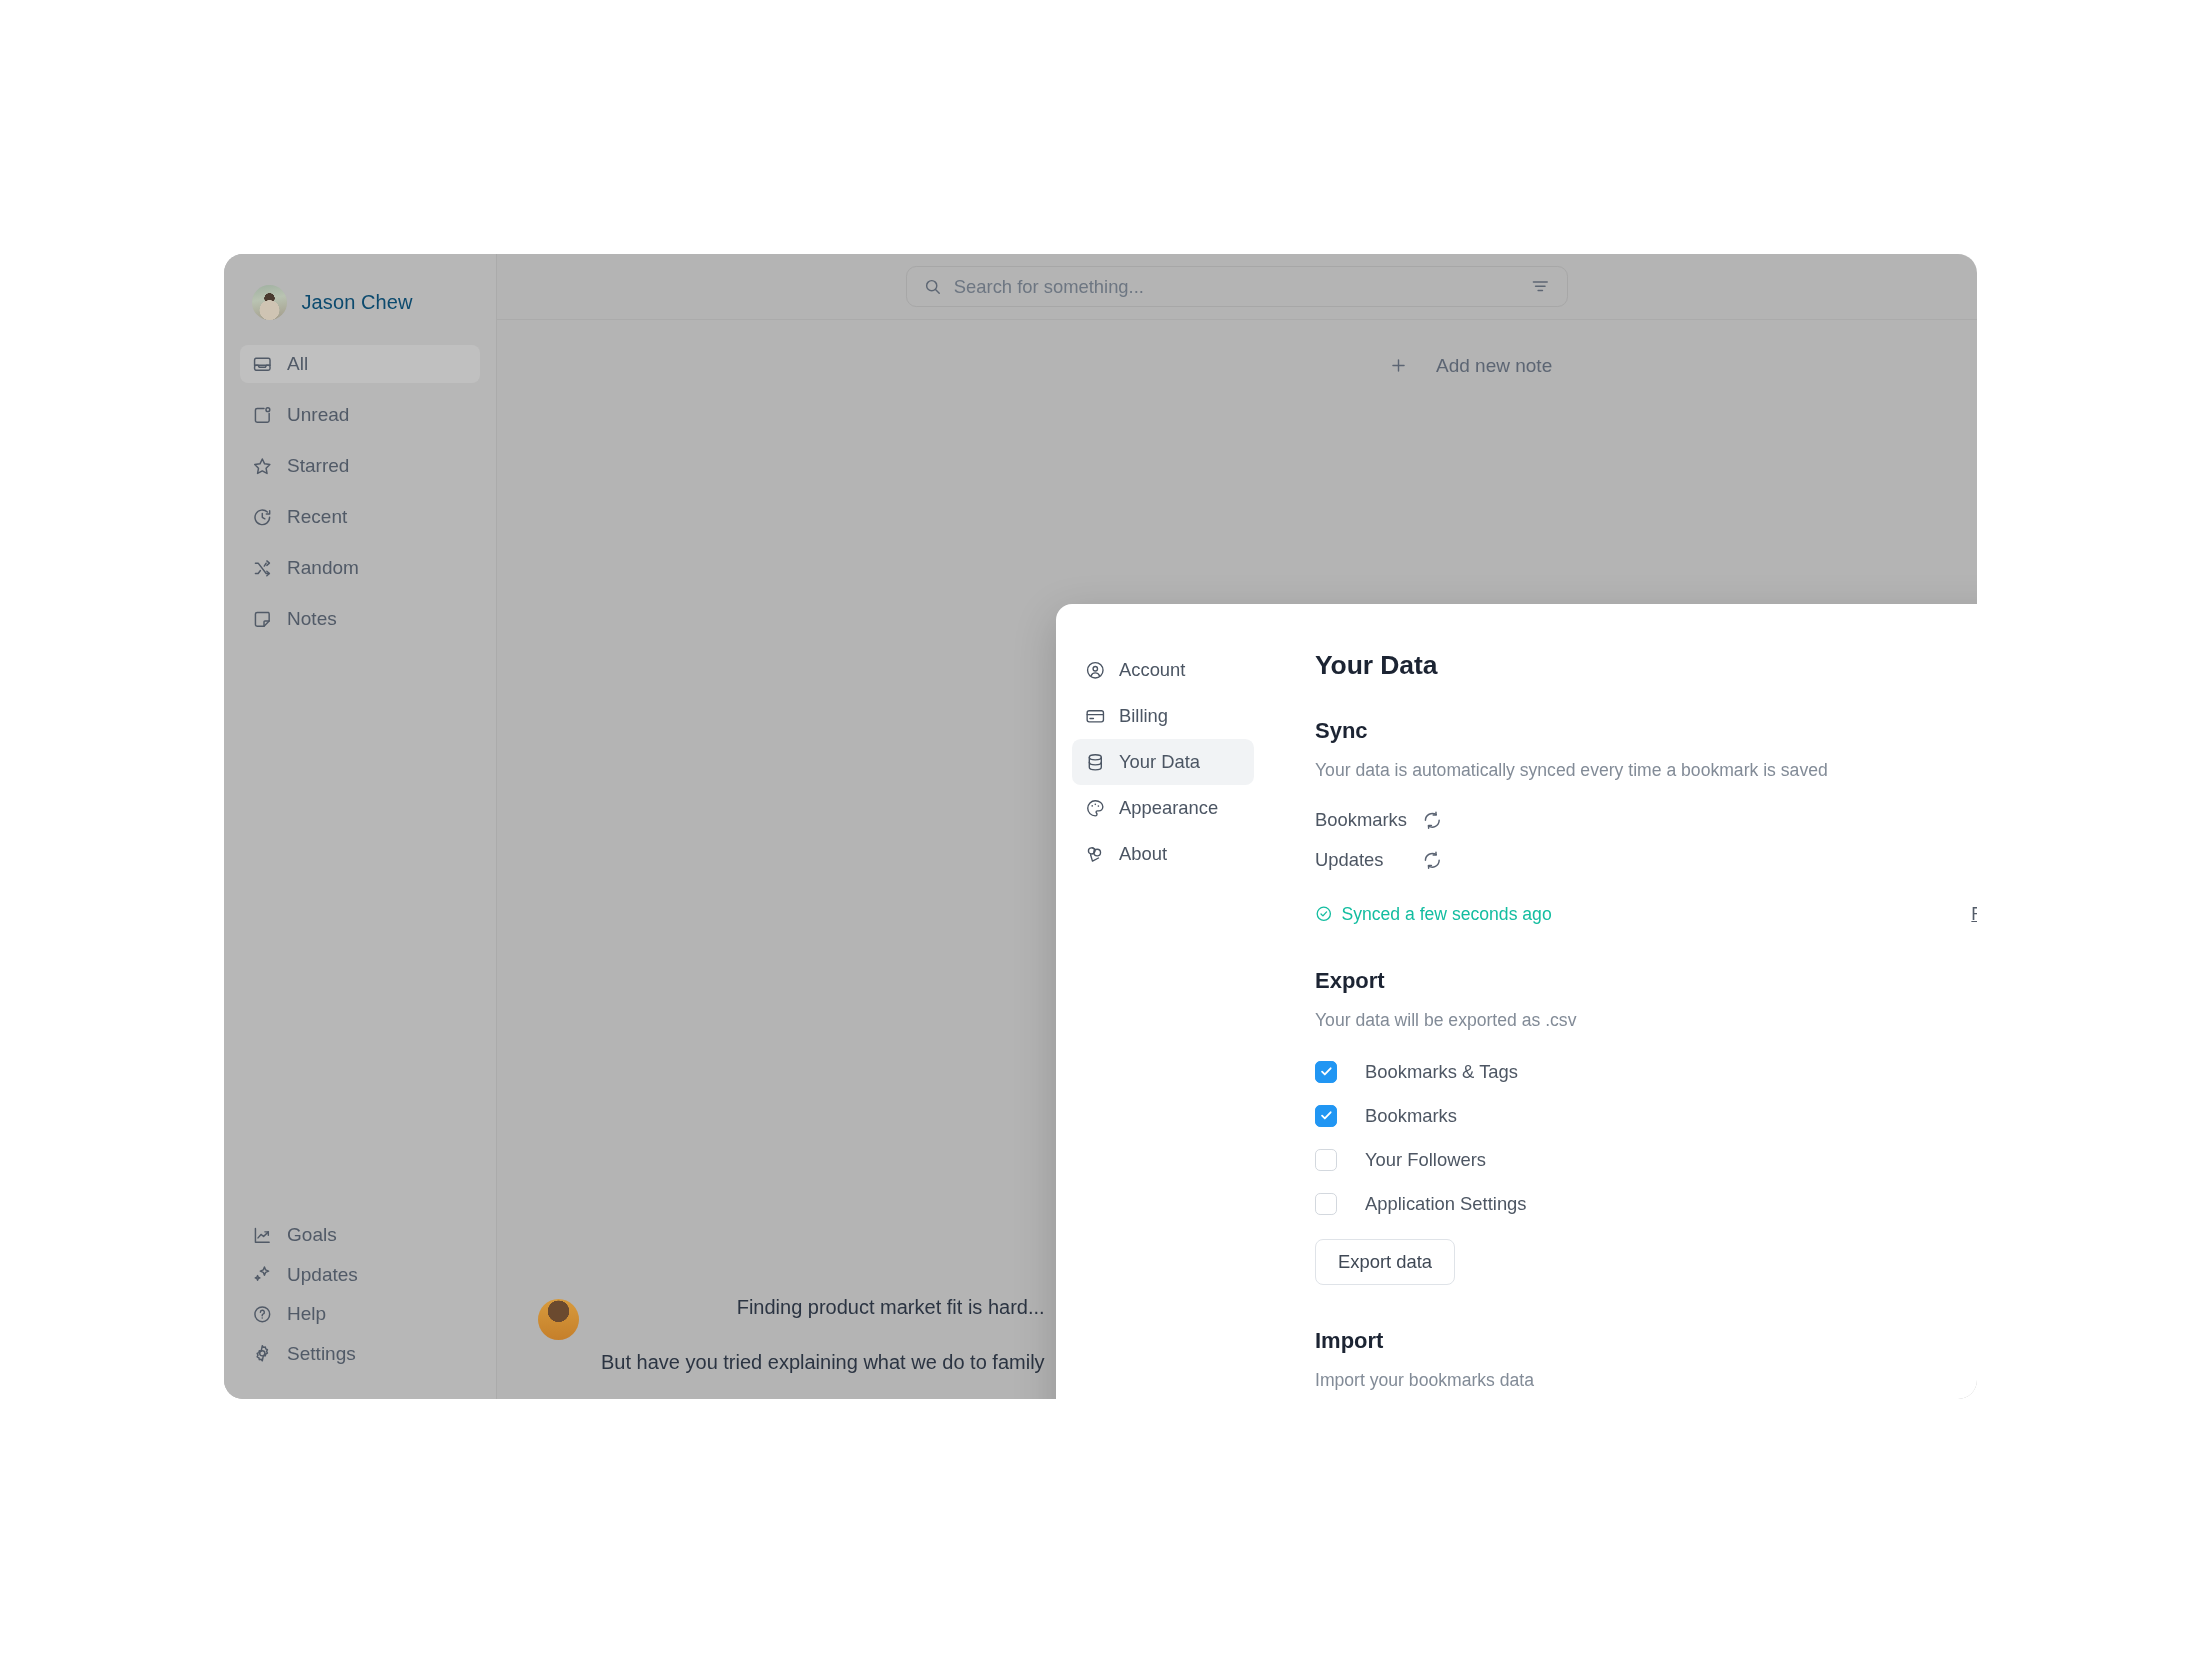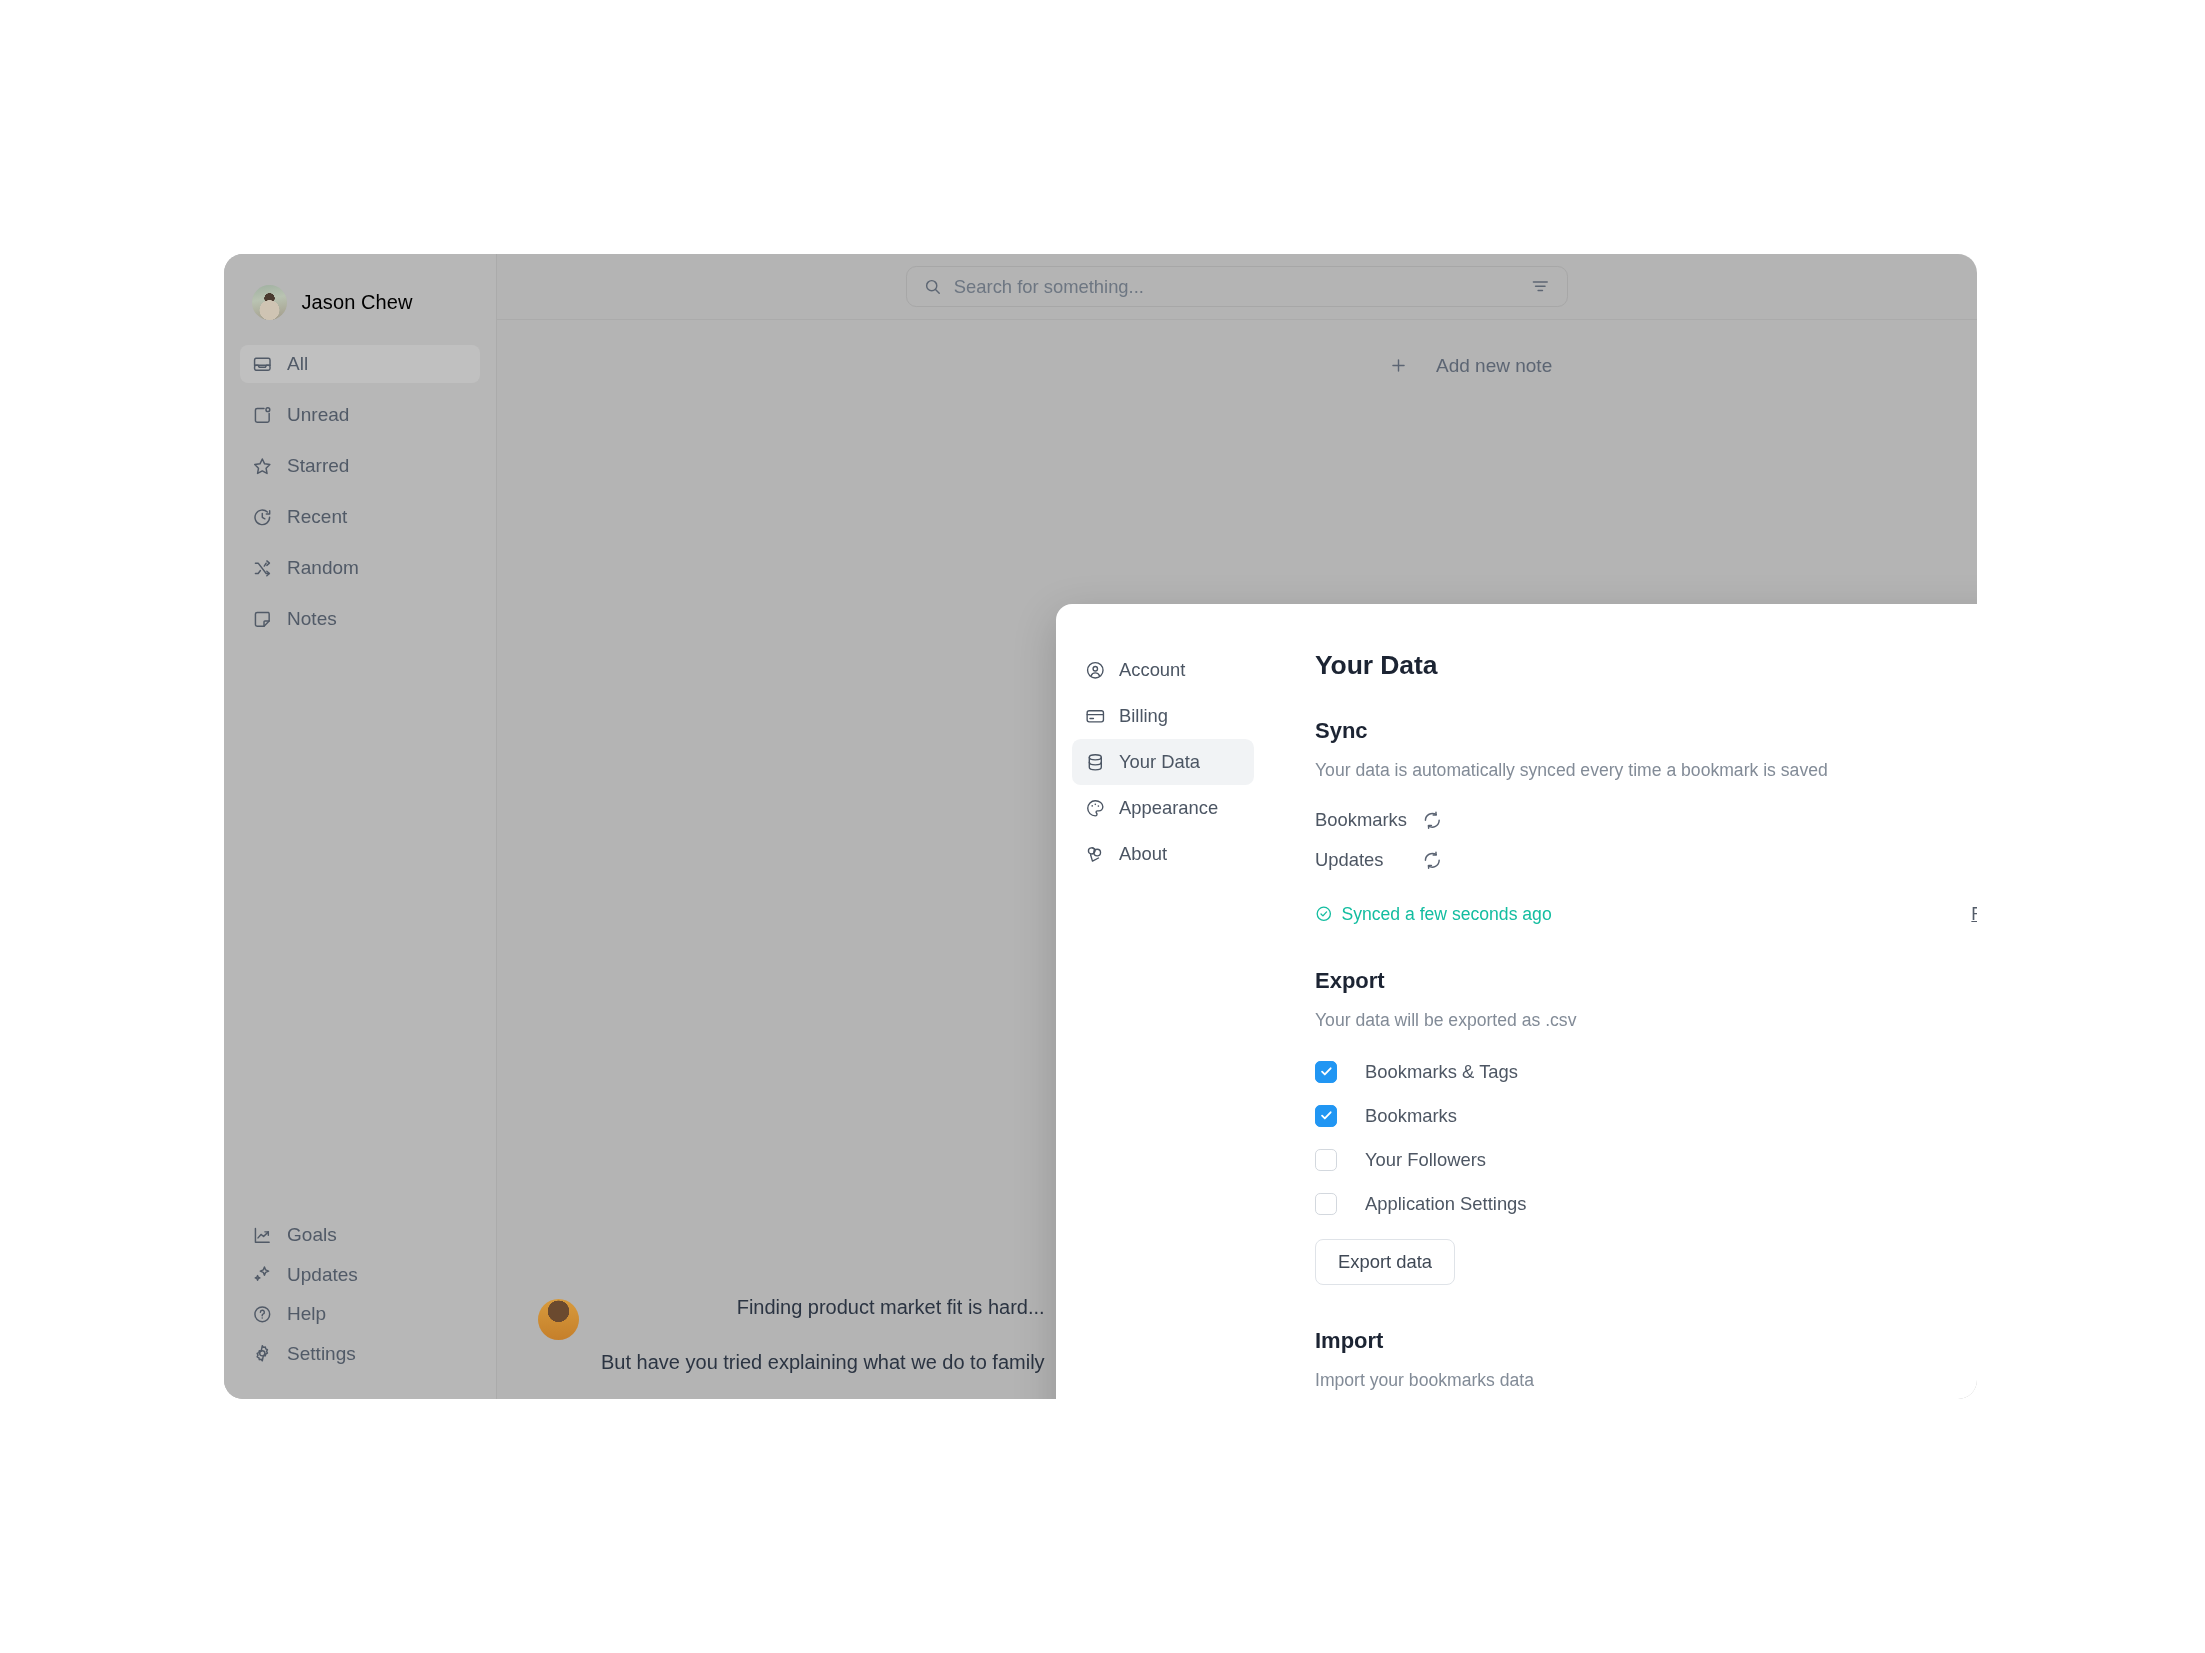--- a/index.html
+++ b/index.html
@@ -41,21 +41,21 @@
   #avatar {
     width: 35px; height: 35px; border-radius: 50%;
     flex: 0 0 35px;
     background:
       radial-gradient(circle at 50% 72%, #cfc4b3 0 32%, transparent 33%),
       radial-gradient(circle at 50% 38%, #4a3b30 0 18%, transparent 19%),
       linear-gradient(170deg, #9fb0a0 0%, #b9c3b2 40%, #a29a88 100%);
     overflow: hidden;
   }
   #profile-name {
-    font-size: 20px; color: #000000; letter-spacing: 0.1px;
+    font-size: 20px; color: #0c4a6e; letter-spacing: 0.1px;
   }
   .nav-list { display: flex; flex-direction: column; gap: 13px; }
   .nav-item {
     display: flex; align-items: center; gap: 14.7px;
     height: 38px;
     padding: 0 11.8px;
     border-radius: 8px;
     color: #515a67;
     font-size: 19px;
     cursor: pointer;

